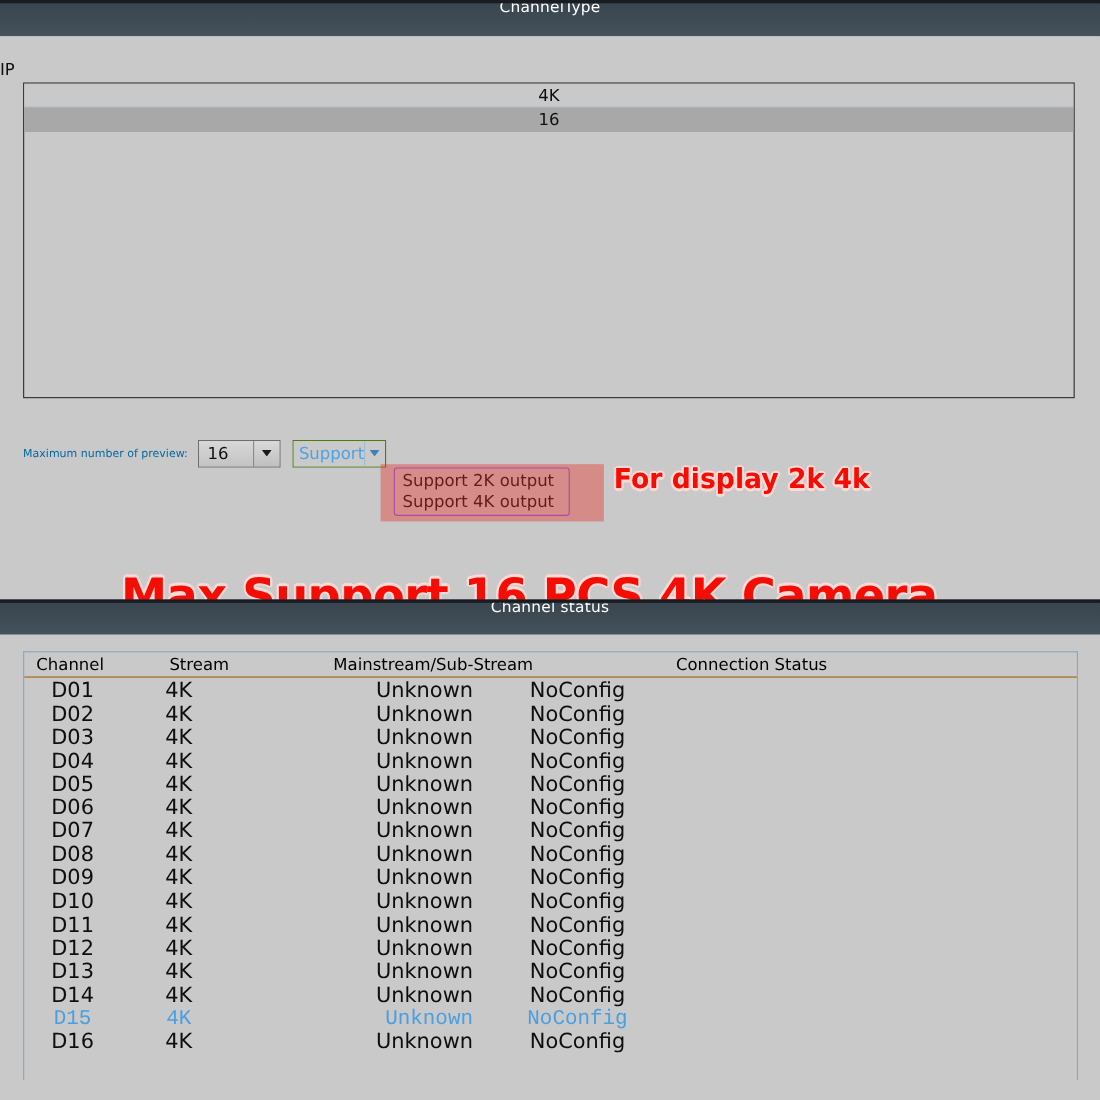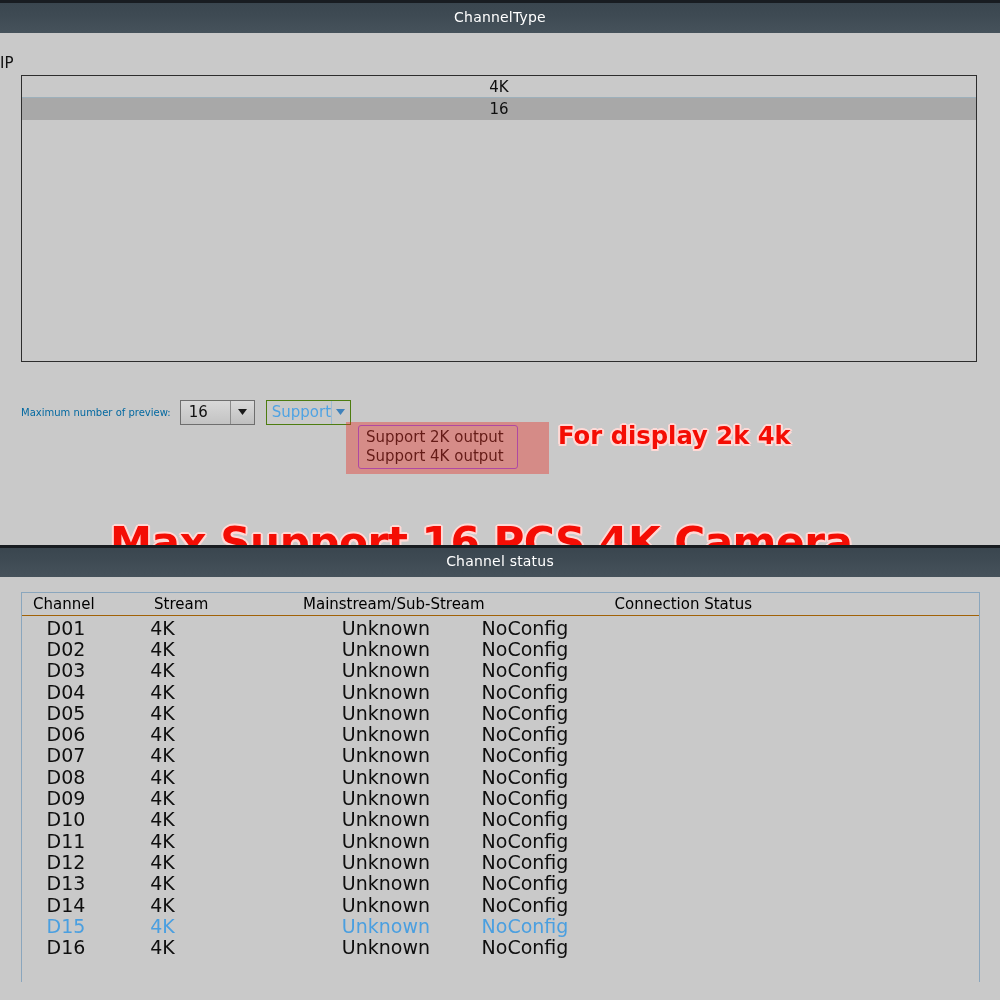--- a/index.html
+++ b/index.html
@@ -20,21 +20,21 @@
     position: absolute;
     left: 0;
     width: 1000px;
     background: linear-gradient(to bottom, #39454e 0%, #3e4a53 45%, #46525b 100%);
     color: #ffffff;
     text-align: center;
     font-size: 14px;
     letter-spacing: 0.2px;
     line-height: 1;
     display: flex;
-    align-items: center;
+    align-items: flex-start;
     justify-content: center;
   }
   .titlebar::before {
     content: "";
     position: absolute;
     left: 0; top: 0;
     width: 100%; height: 3px;
     background: #181c21;
   }
   #titlebar-channeltype { top: 0; height: 33px; }
@@ -227,21 +227,21 @@
     gap: 44px;
   }
   #status-table-body { padding-top: 1px; }
   .status-row {
     display: flex;
     height: 21.3px;
     align-items: center;
     font-size: 19px;
     color: #0e0e0e;
   }
-  .status-row.row-highlight { color: #4a9fe0; }
+  .status-row.row-highlight { color: #4a9fe0; font-family: Liberation Mono, monospace; }
 
   .col-channel   { width: 88px;  text-align: center; }
   .col-stream    { width: 105px; text-align: center; }
   .col-mainsub   { width: 215px; text-align: right; }
   .col-connstat  { width: 190px; text-align: center; }
 
   #status-table-header .col-channel  { width: 88px;  text-align: left; padding-left: 11px; box-sizing: border-box;}
   #status-table-header .col-stream   { width: 105px; text-align: left; }
   #status-table-header .col-mainsub  { width: 215px; text-align: left; }
   #status-table-header .col-connstat { width: 190px; text-align: right; }

